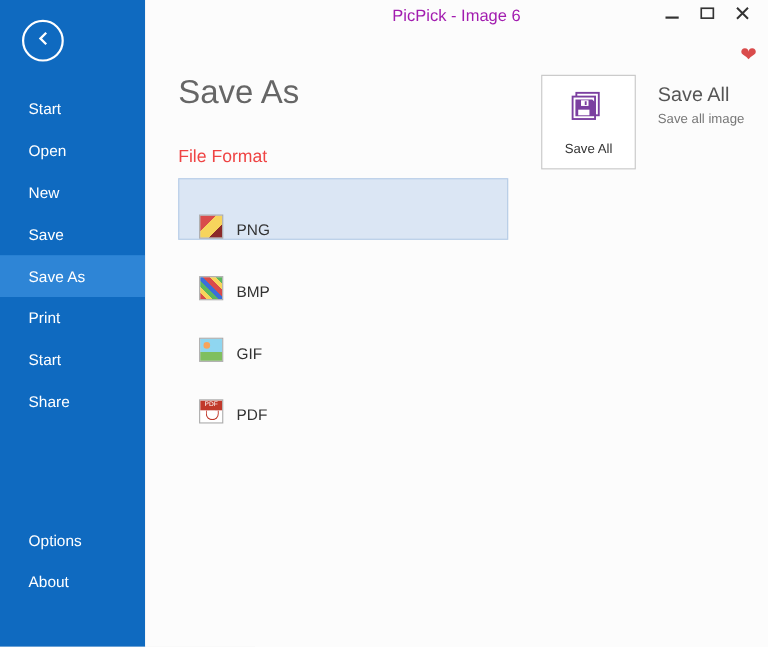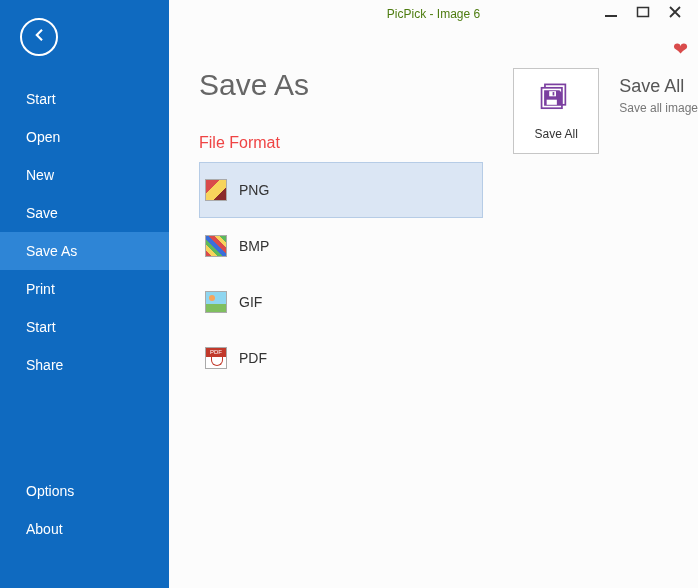--- a/index.html
+++ b/index.html
@@ -1,21 +1,21 @@
 <!DOCTYPE html>
 <html><head>
 <meta charset="utf-8">
 <style>
   * { box-sizing: border-box; margin: 0; padding: 0; }
   html, body { width: 698px; height: 588px; font-family: "Segoe UI", Arial, sans-serif; overflow: hidden; }
   body { display: flex; background: #f3f3f3; }
 
   
   .sidebar {
-    width: 169px;
+    width: 132px;
     height: 100%;
     background: #0f6ac0;
     color: #fff;
     display: flex;
     flex-direction: column;
     padding-top: 18px;
   }
   .back-circle {
     width: 38px; height: 38px;
     border: 2px solid #fff;
@@ -54,22 +54,22 @@
   .titlebar {
     height: 28px;
     display: flex;
     align-items: center;
     position: relative;
   }
   .titlebar-title {
     position: absolute;
     left: 0; right: 0;
     text-align: center;
-    font-size: 12px;
-    color: #4d7c0f;
+    font-size: 15px;
+    color: #a21caf;
   }
   .window-controls {
     margin-left: auto;
     display: flex;
     gap: 18px;
     padding-right: 16px;
     z-index: 2;
   }
   .wc { width: 14px; height: 14px; display:flex; align-items:center; justify-content:center; cursor:pointer; color:#333; }
   .heart {
@@ -95,23 +95,23 @@
   }
   .section-title {
     font-size: 16px;
     color: #ef4444;
     margin-bottom: 10px;
   }
   .format-list { display:flex; flex-direction:column; }
   .format-item {
     height: 56px;
     display:flex;
-    align-items:center;
+    align-items:flex-end;
     gap: 12px;
-    padding-left: 5px;
+    padding-left: 18px;
     cursor: pointer;
     border: 1px solid transparent;
   }
   .format-item.selected {
     background: #dbe6f4;
     border: 1px solid #b6cce6;
   }
   .format-icon {
     width: 22px; height: 22px;
     border: 1px solid #aaa;

